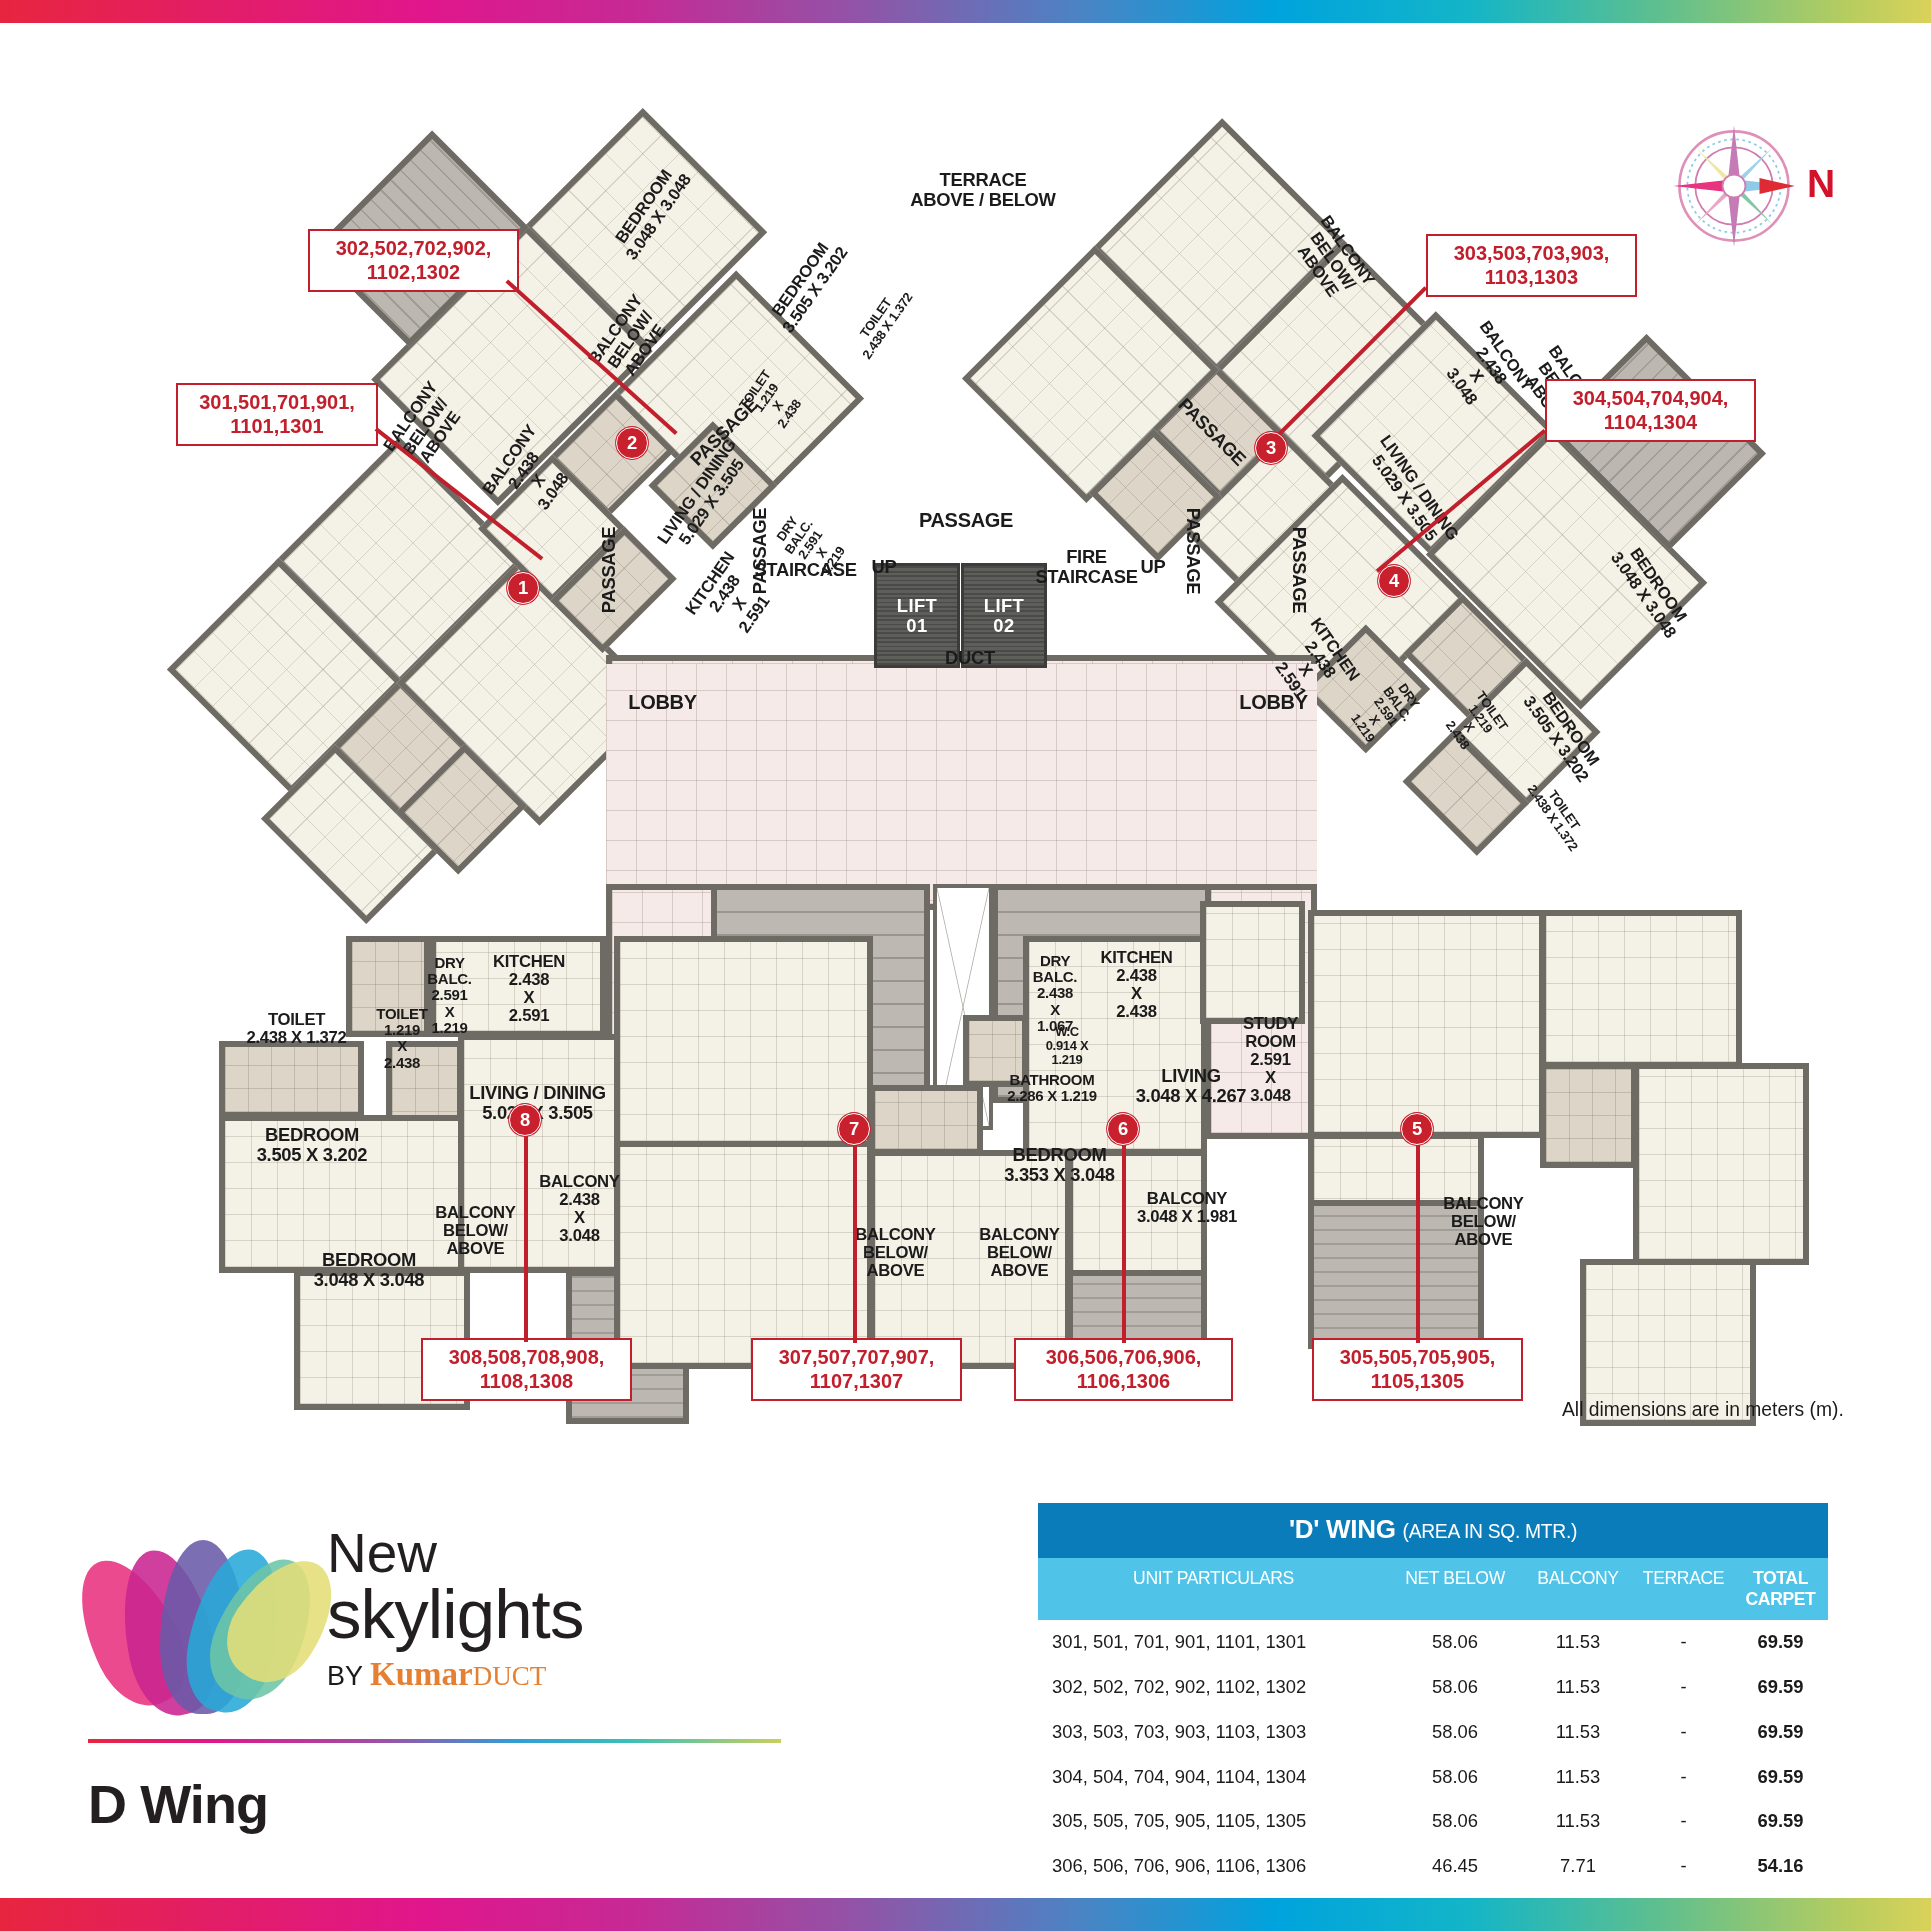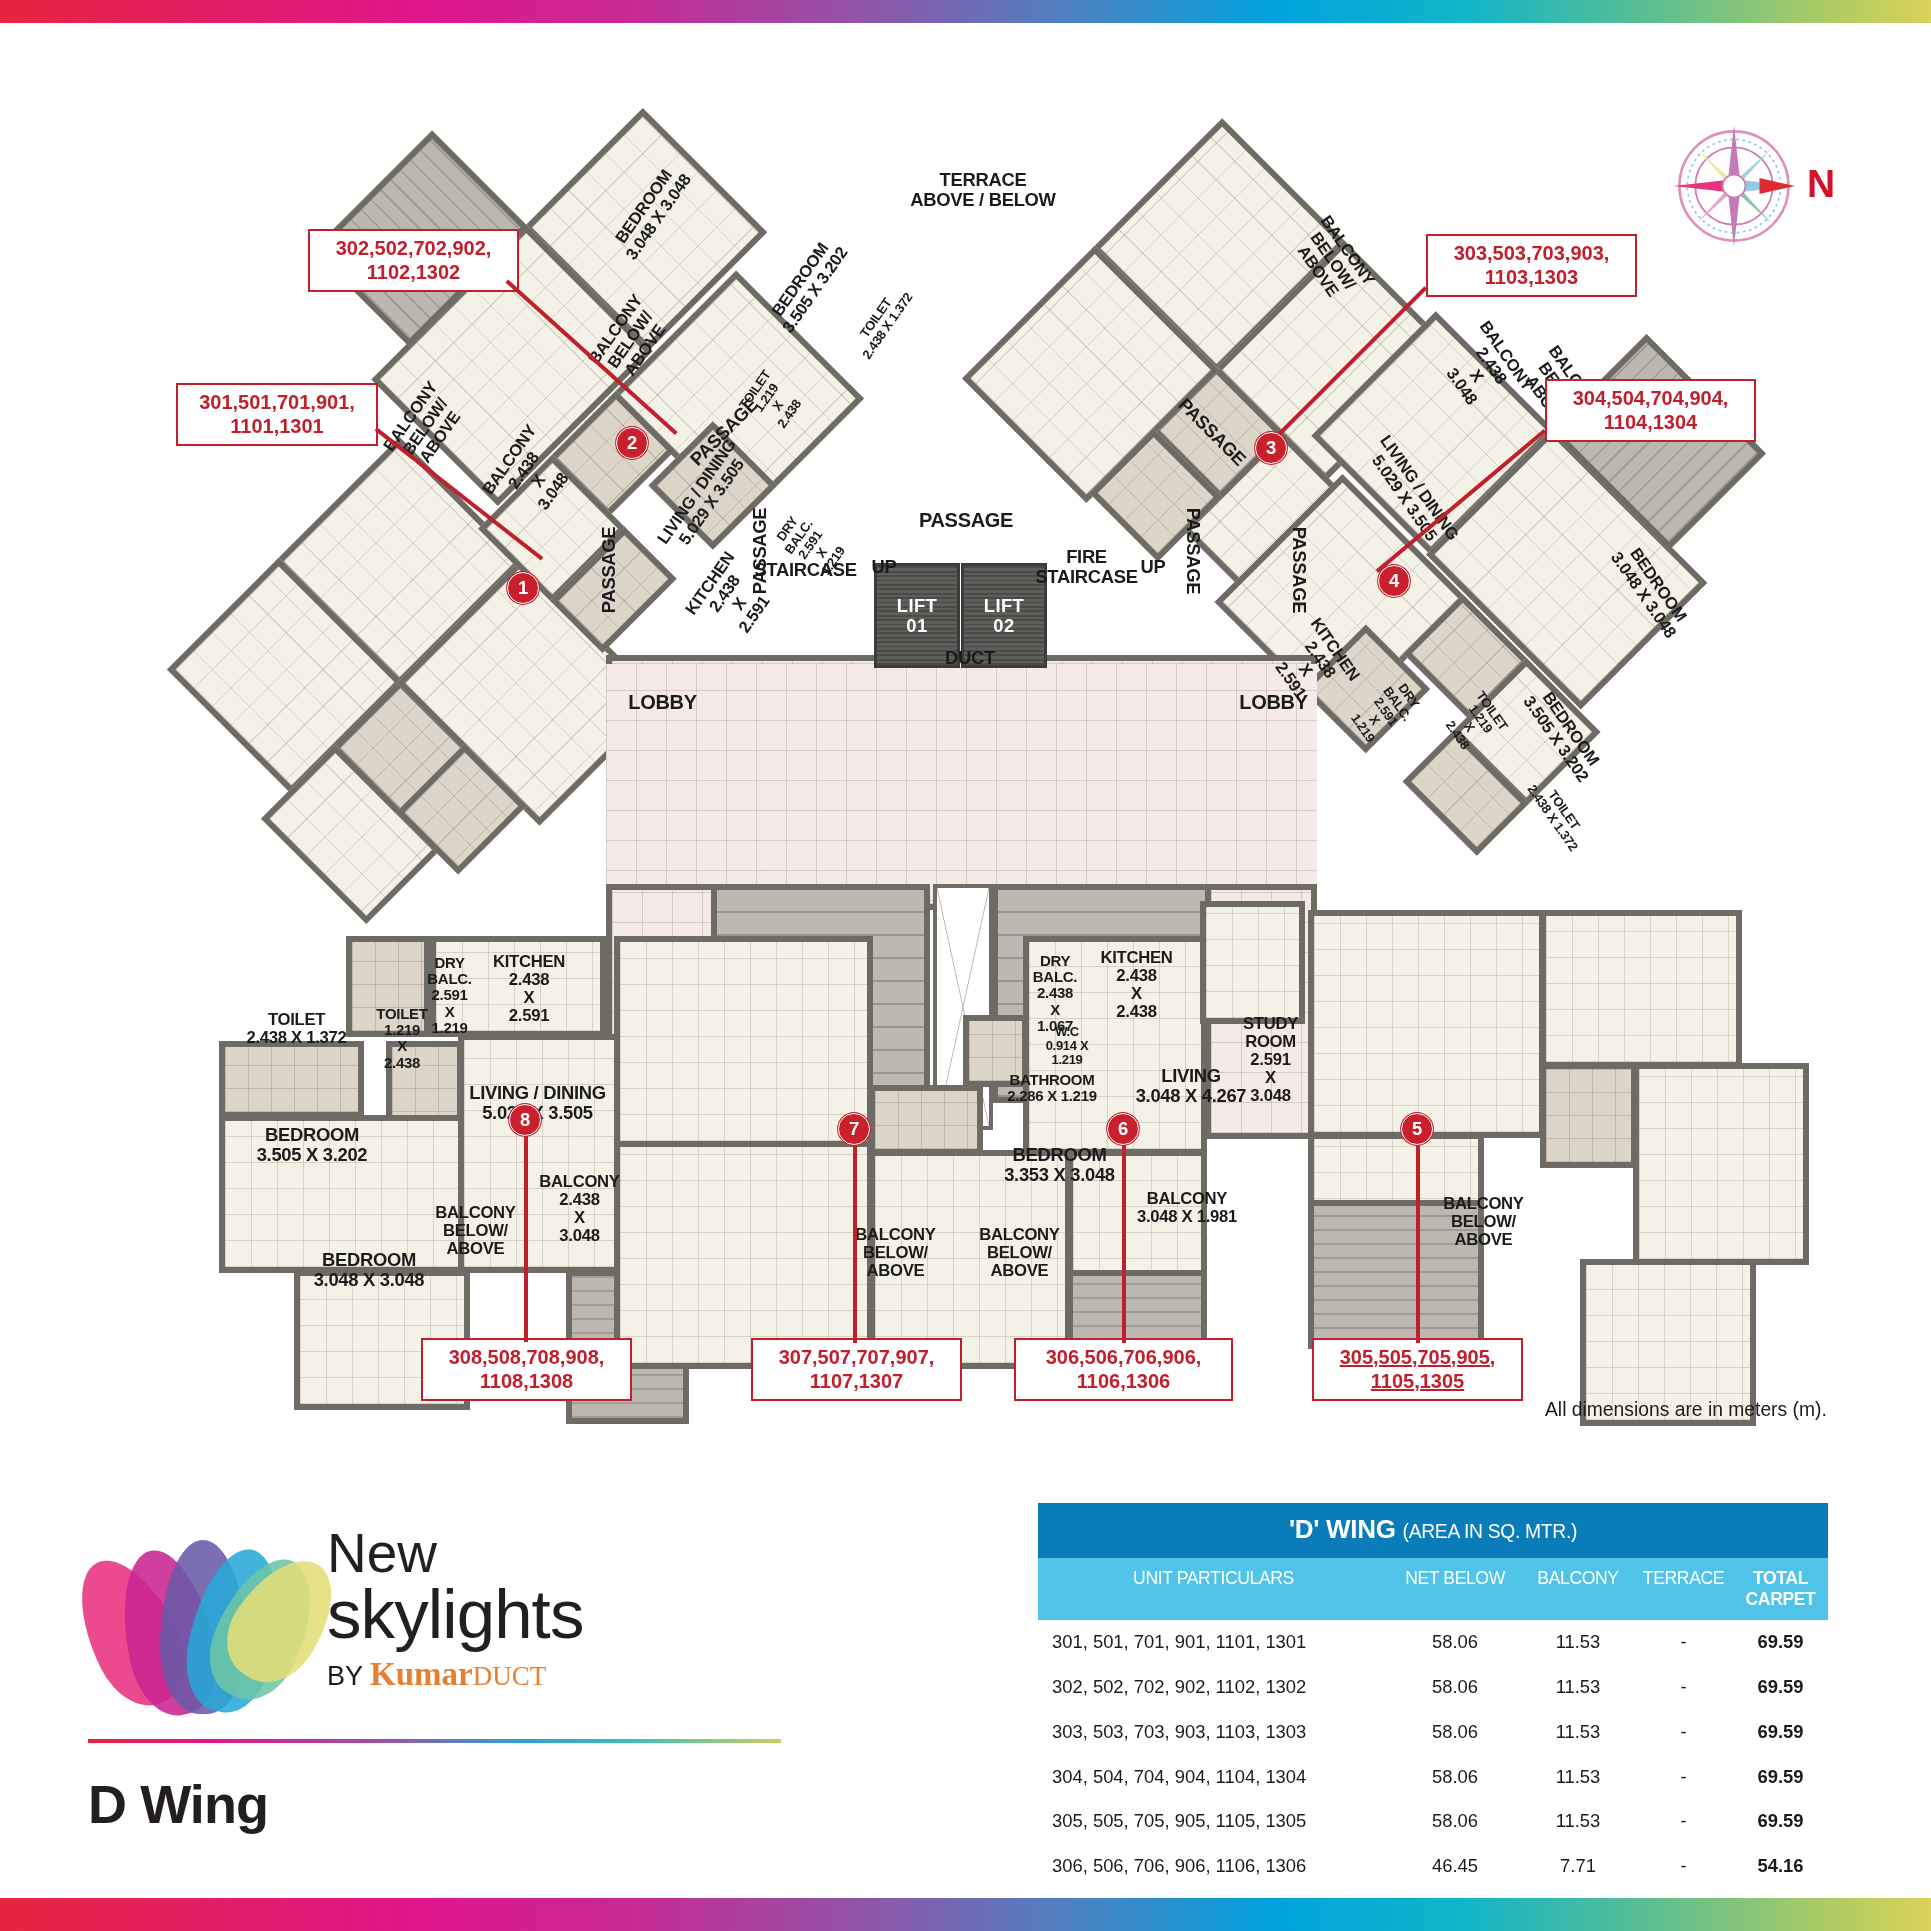--- a/index.html
+++ b/index.html
@@ -70,21 +70,21 @@
   .leadv{position:absolute;background:#c21f2c;width:3.5px;}
   .bullet{position:absolute;width:30px;height:30px;border-radius:50%;
       background:#c8202d;color:#fff;font-weight:bold;font-size:18.4px;
       display:flex;align-items:center;justify-content:center;
       border:1.8px solid #fff;box-shadow:0 0 0 0.9px #c8202d;}
 
   
   .compass{position:absolute;}
   .northN{position:absolute;color:#d3112a;font-weight:bold;font-size:39px;}
 
-  .dimnote{position:absolute;font-size:19.3px;color:#1b1b1b;}
+  .dimnote{position:absolute;font-size:19.3px;color:#1b1b1b;margin-left:17px;}
 
   
   #brand{position:absolute;left:88px;top:1527px;width:729px;}
   .logo-row{display:flex;align-items:flex-start;gap:37px;}
   .lotus{position:relative;width:202px;height:189px;flex:0 0 202px;}
   .petal{position:absolute;bottom:0;width:86px;height:154px;
          border-radius:50% 50% 46% 46%/ 62% 62% 38% 38%;
          opacity:.88;}
   .brandtxt{padding-bottom:5.3px;}
   .b-new{font-size:55px;color:#231f20;line-height:.98;font-weight:normal;}
@@ -393,21 +393,21 @@
   <div class="callout" style="left:1426px;top:211px;width:211px;">303,503,703,903,
 1103,1303</div>
   <div class="leader" style="left:1426px;top:263px;width:224px;transform:rotate(135deg);"></div>
   <div class="bullet" style="left:1255px;top:409px;">3</div>
 
   <div class="callout" style="left:1545px;top:356px;width:211px;">304,504,704,904,
 1104,1304</div>
   <div class="leader" style="left:1545px;top:406px;width:219px;transform:rotate(140deg);"></div>
   <div class="bullet" style="left:1378px;top:542px;">4</div>
 
-  <div class="callout" style="left:1312px;top:1315px;width:211px;text-decoration:underline;">305,505,705,905,
+  <div class="callout" style="left:1312px;top:1315px;width:211px;">305,505,705,905,
 1105,1305</div>
   <div class="leadv" style="left:1416px;top:1102px;height:218px;"></div>
   <div class="bullet" style="left:1401px;top:1090px;">5</div>
 
   <div class="callout" style="left:1014px;top:1315px;width:219px;">306,506,706,906,
 1106,1306</div>
   <div class="leadv" style="left:1122px;top:1102px;height:218px;"></div>
   <div class="bullet" style="left:1107px;top:1090px;">6</div>
 
   <div class="callout" style="left:751px;top:1315px;width:211px;">307,507,707,907,

